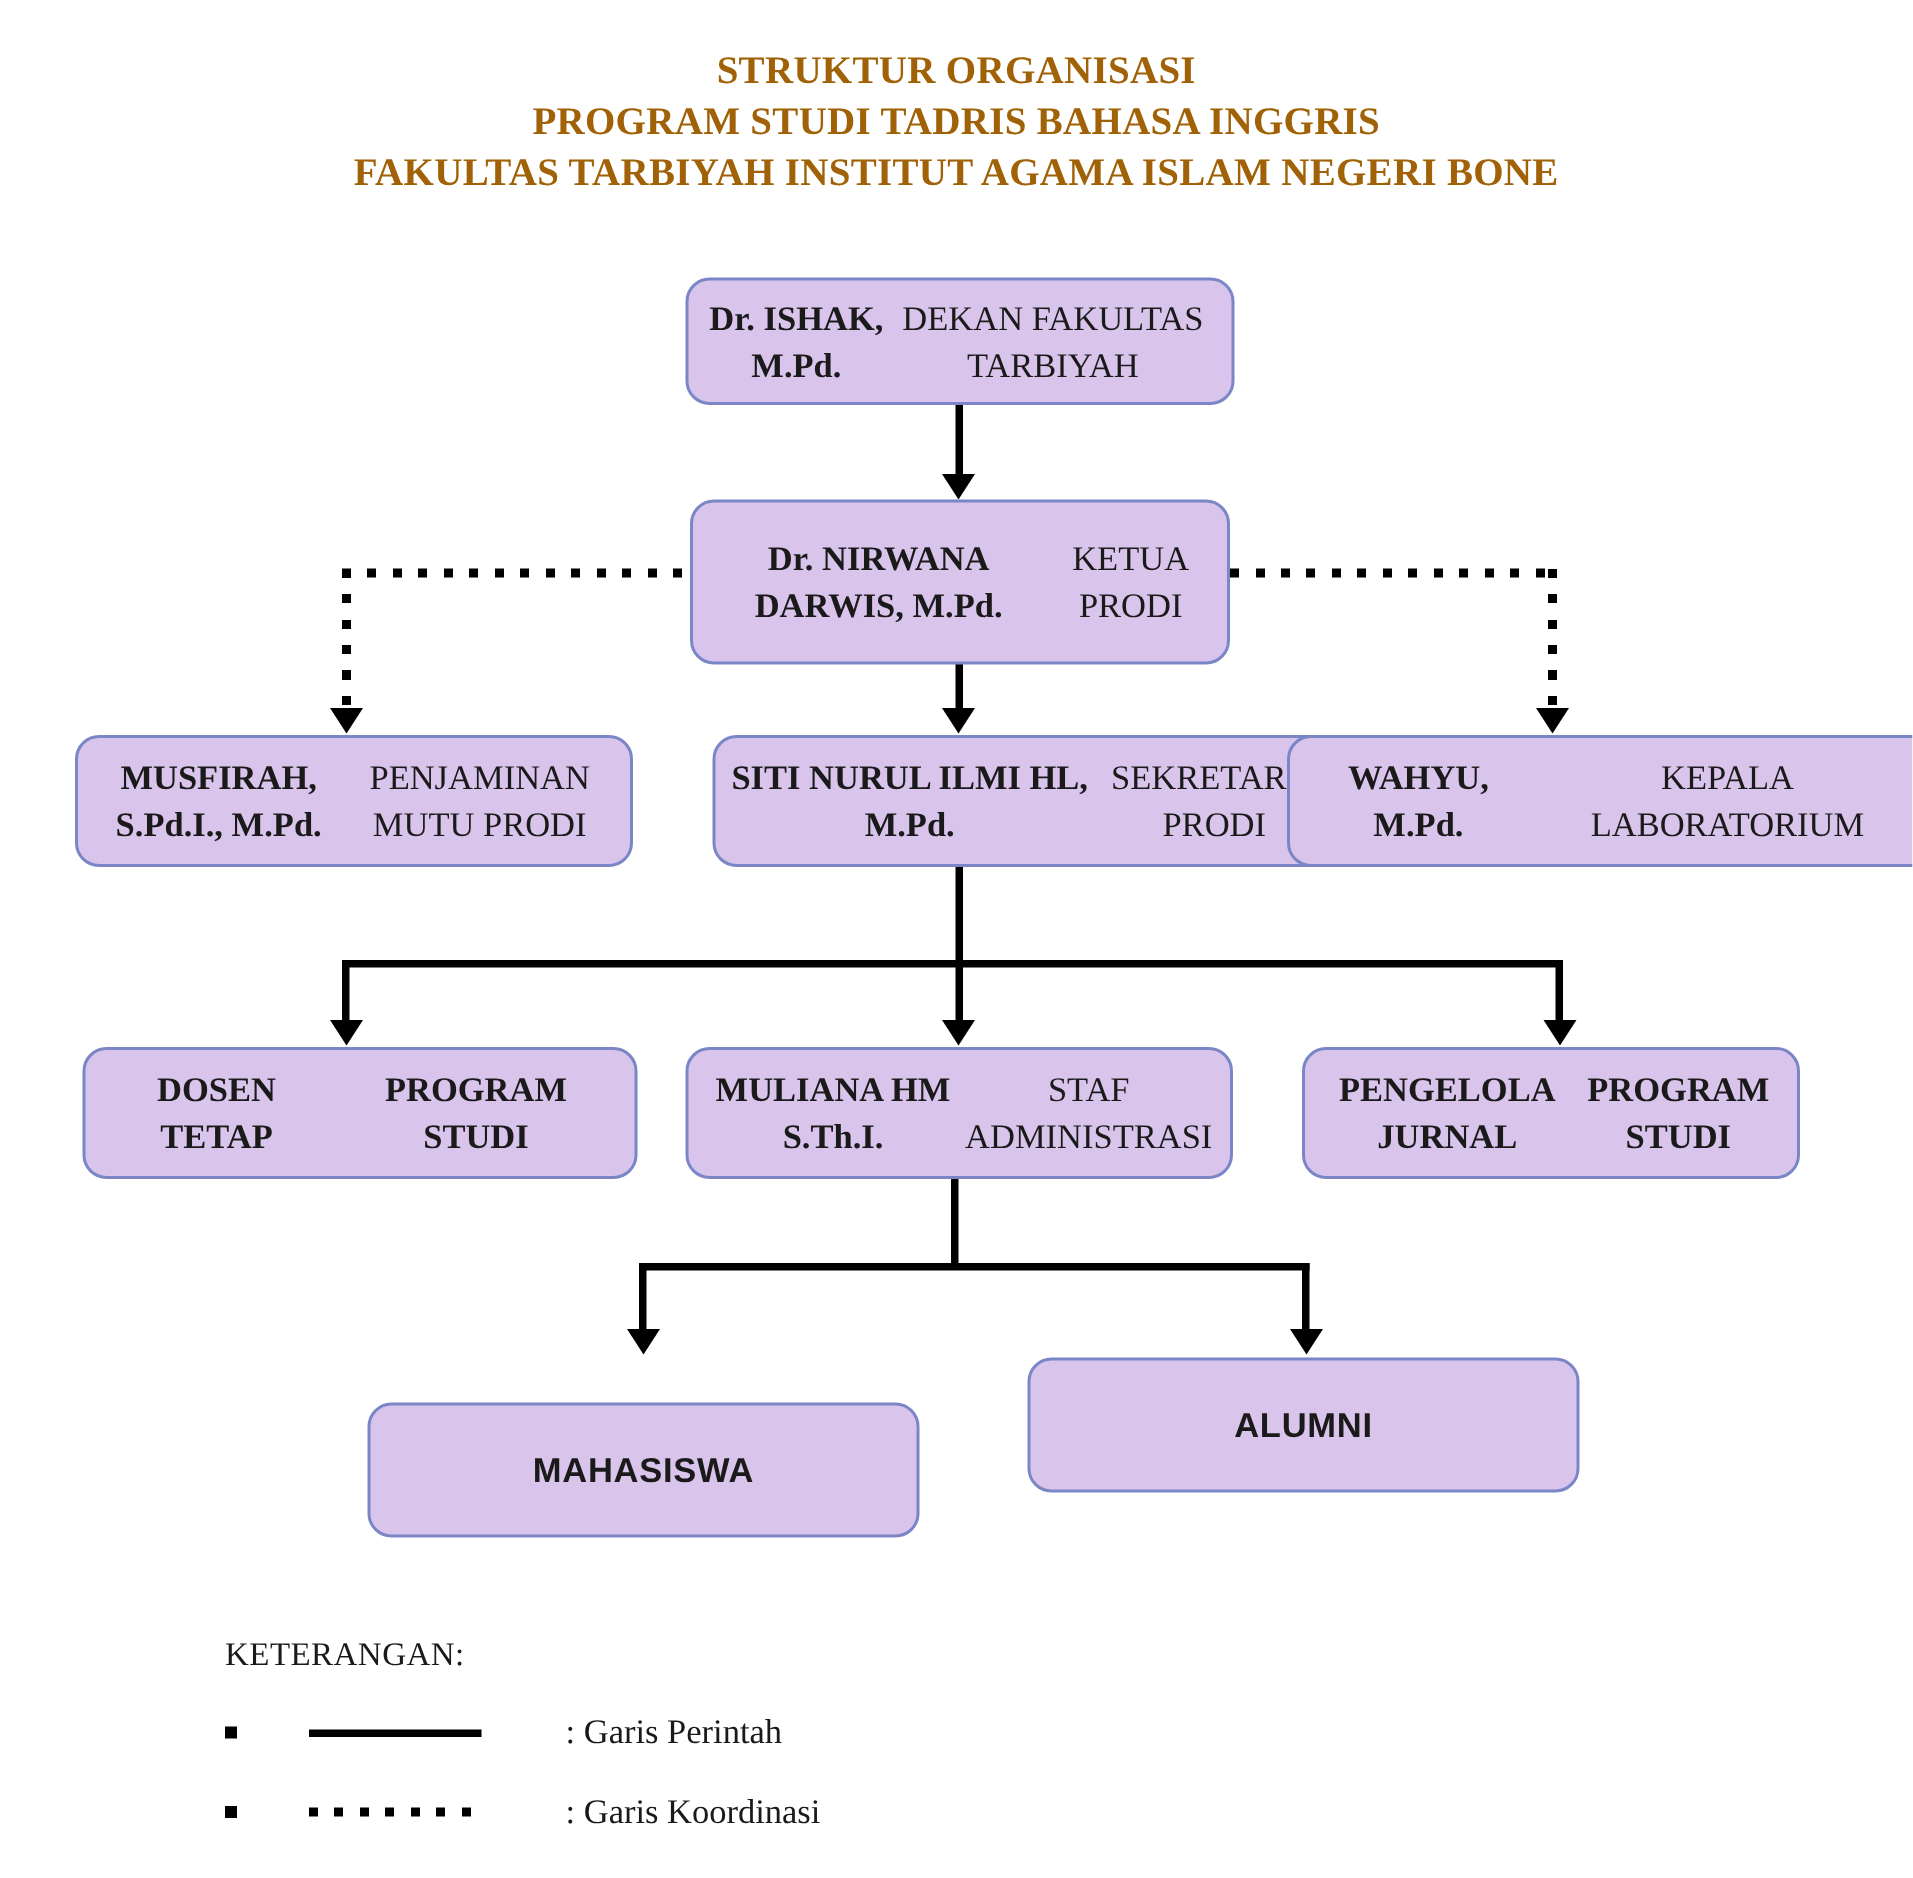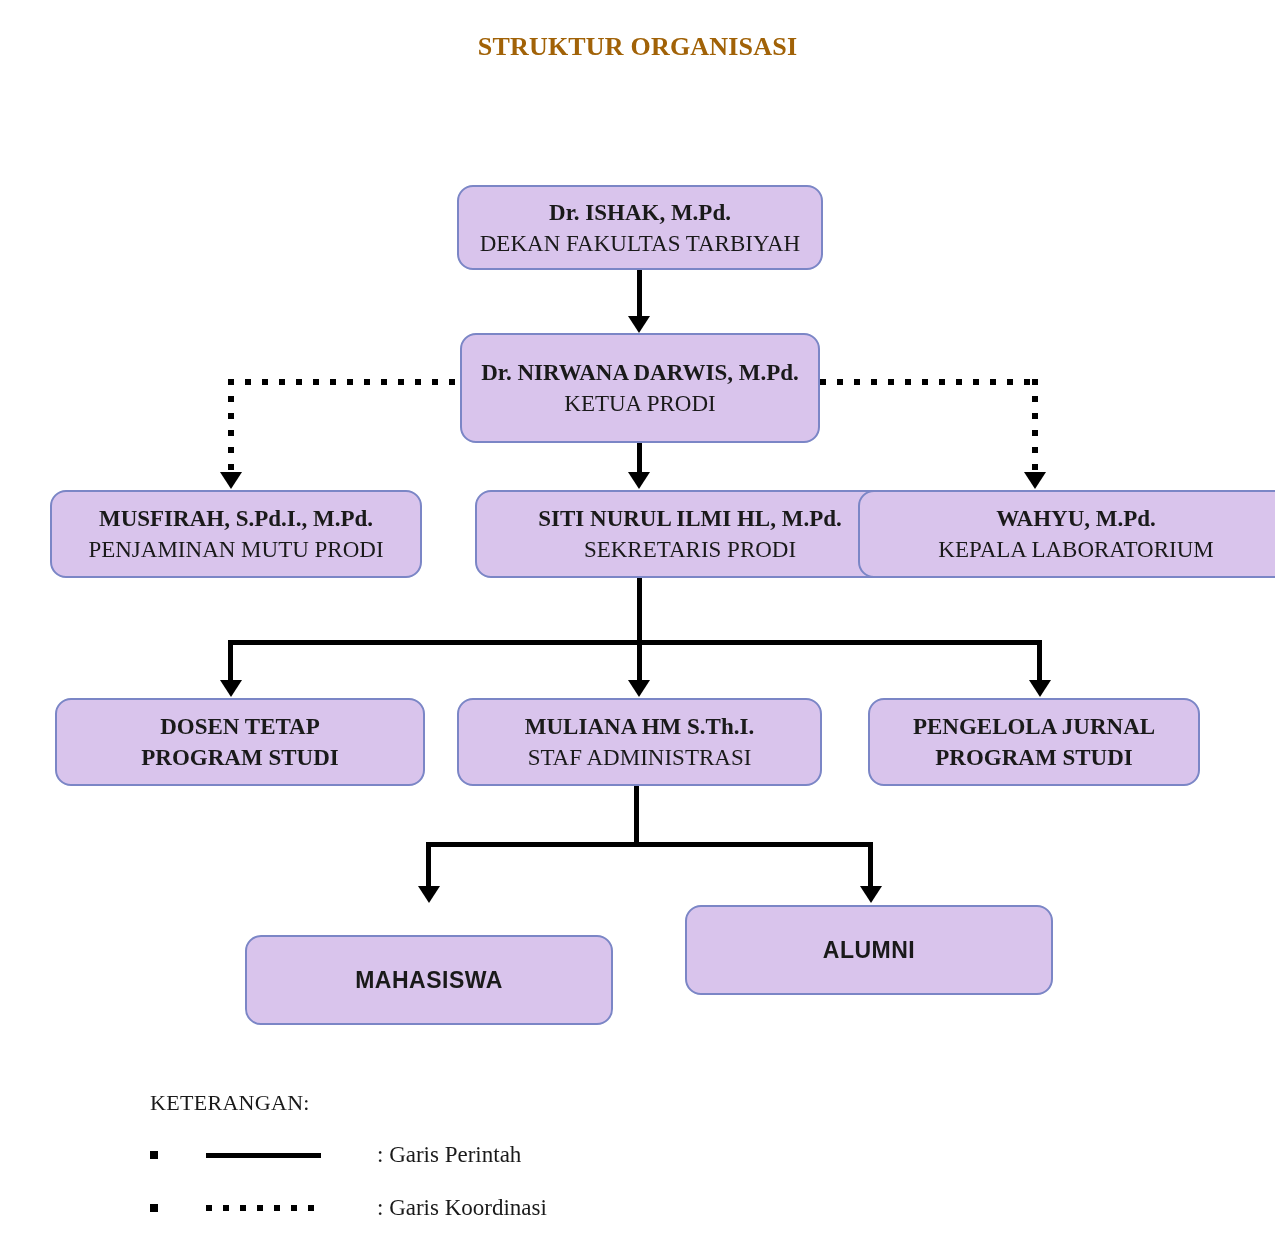--- a/index.html
+++ b/index.html
@@ -14,21 +14,21 @@
   .title{
     position:absolute;left:0;top:30px;width:1275px;
     text-align:center;font-weight:bold;font-size:26px;line-height:34px;
     letter-spacing:.2px;color:#a16207;
   }
   .node{
     position:absolute;
     background:#d9c4ec;
     border:2.5px solid #7b86c6;
     border-radius:16px;
-    display:flex;flex-direction:column;justify-content:center;align-items:center;
+    display:flex;flex-direction:row;justify-content:center;align-items:center;
     text-align:center;
     padding:4px 10px;box-sizing:border-box;
   }
   .node .name{font-weight:bold;font-size:23px;line-height:31px;}
   .node .role{font-weight:normal;font-size:23px;line-height:31px;}
   .node .biglabel{font-family:"Liberation Sans","DejaVu Sans",sans-serif;font-weight:bold;font-size:23px;letter-spacing:.5px;}
   .vline{position:absolute;width:5px;background:#000;}
   .hline{position:absolute;height:5px;background:#000;}
   .dot-h{position:absolute;height:6px;background:repeating-linear-gradient(to right,#000 0 6px,transparent 6px 17px);}
   .dot-v{position:absolute;width:6px;background:repeating-linear-gradient(to bottom,#000 0 6px,transparent 6px 17px);}
@@ -47,20 +47,22 @@
   .legend-swatch.dotted{height:6px;background:repeating-linear-gradient(to right,#000 0 6px,transparent 6px 17px);}
   .legend-label{margin-left:56px;white-space:nowrap;}
 </style>
 </head>
 <body>
 
 <div class="canvas">
 
   <div class="title">
     <div>STRUKTUR ORGANISASI</div>
+    <div>PROGRAM STUDI TADRIS BAHASA INGGRIS</div>
+    <div>FAKULTAS TARBIYAH INSTITUT AGAMA ISLAM NEGERI BONE</div>
   </div>
 
   <div class="vline" style="left:637px;top:270px;height:48px;"></div>
   <div class="arrow-down" style="left:628px;top:316px;"></div>
 
   <div class="dot-h" style="left:228px;top:379px;width:232px;"></div>
   <div class="dot-v" style="left:228px;top:379px;height:93px;"></div>
   <div class="arrow-down" style="left:220px;top:472px;"></div>
 
   <div class="dot-h" style="left:820px;top:379px;width:218px;"></div>

